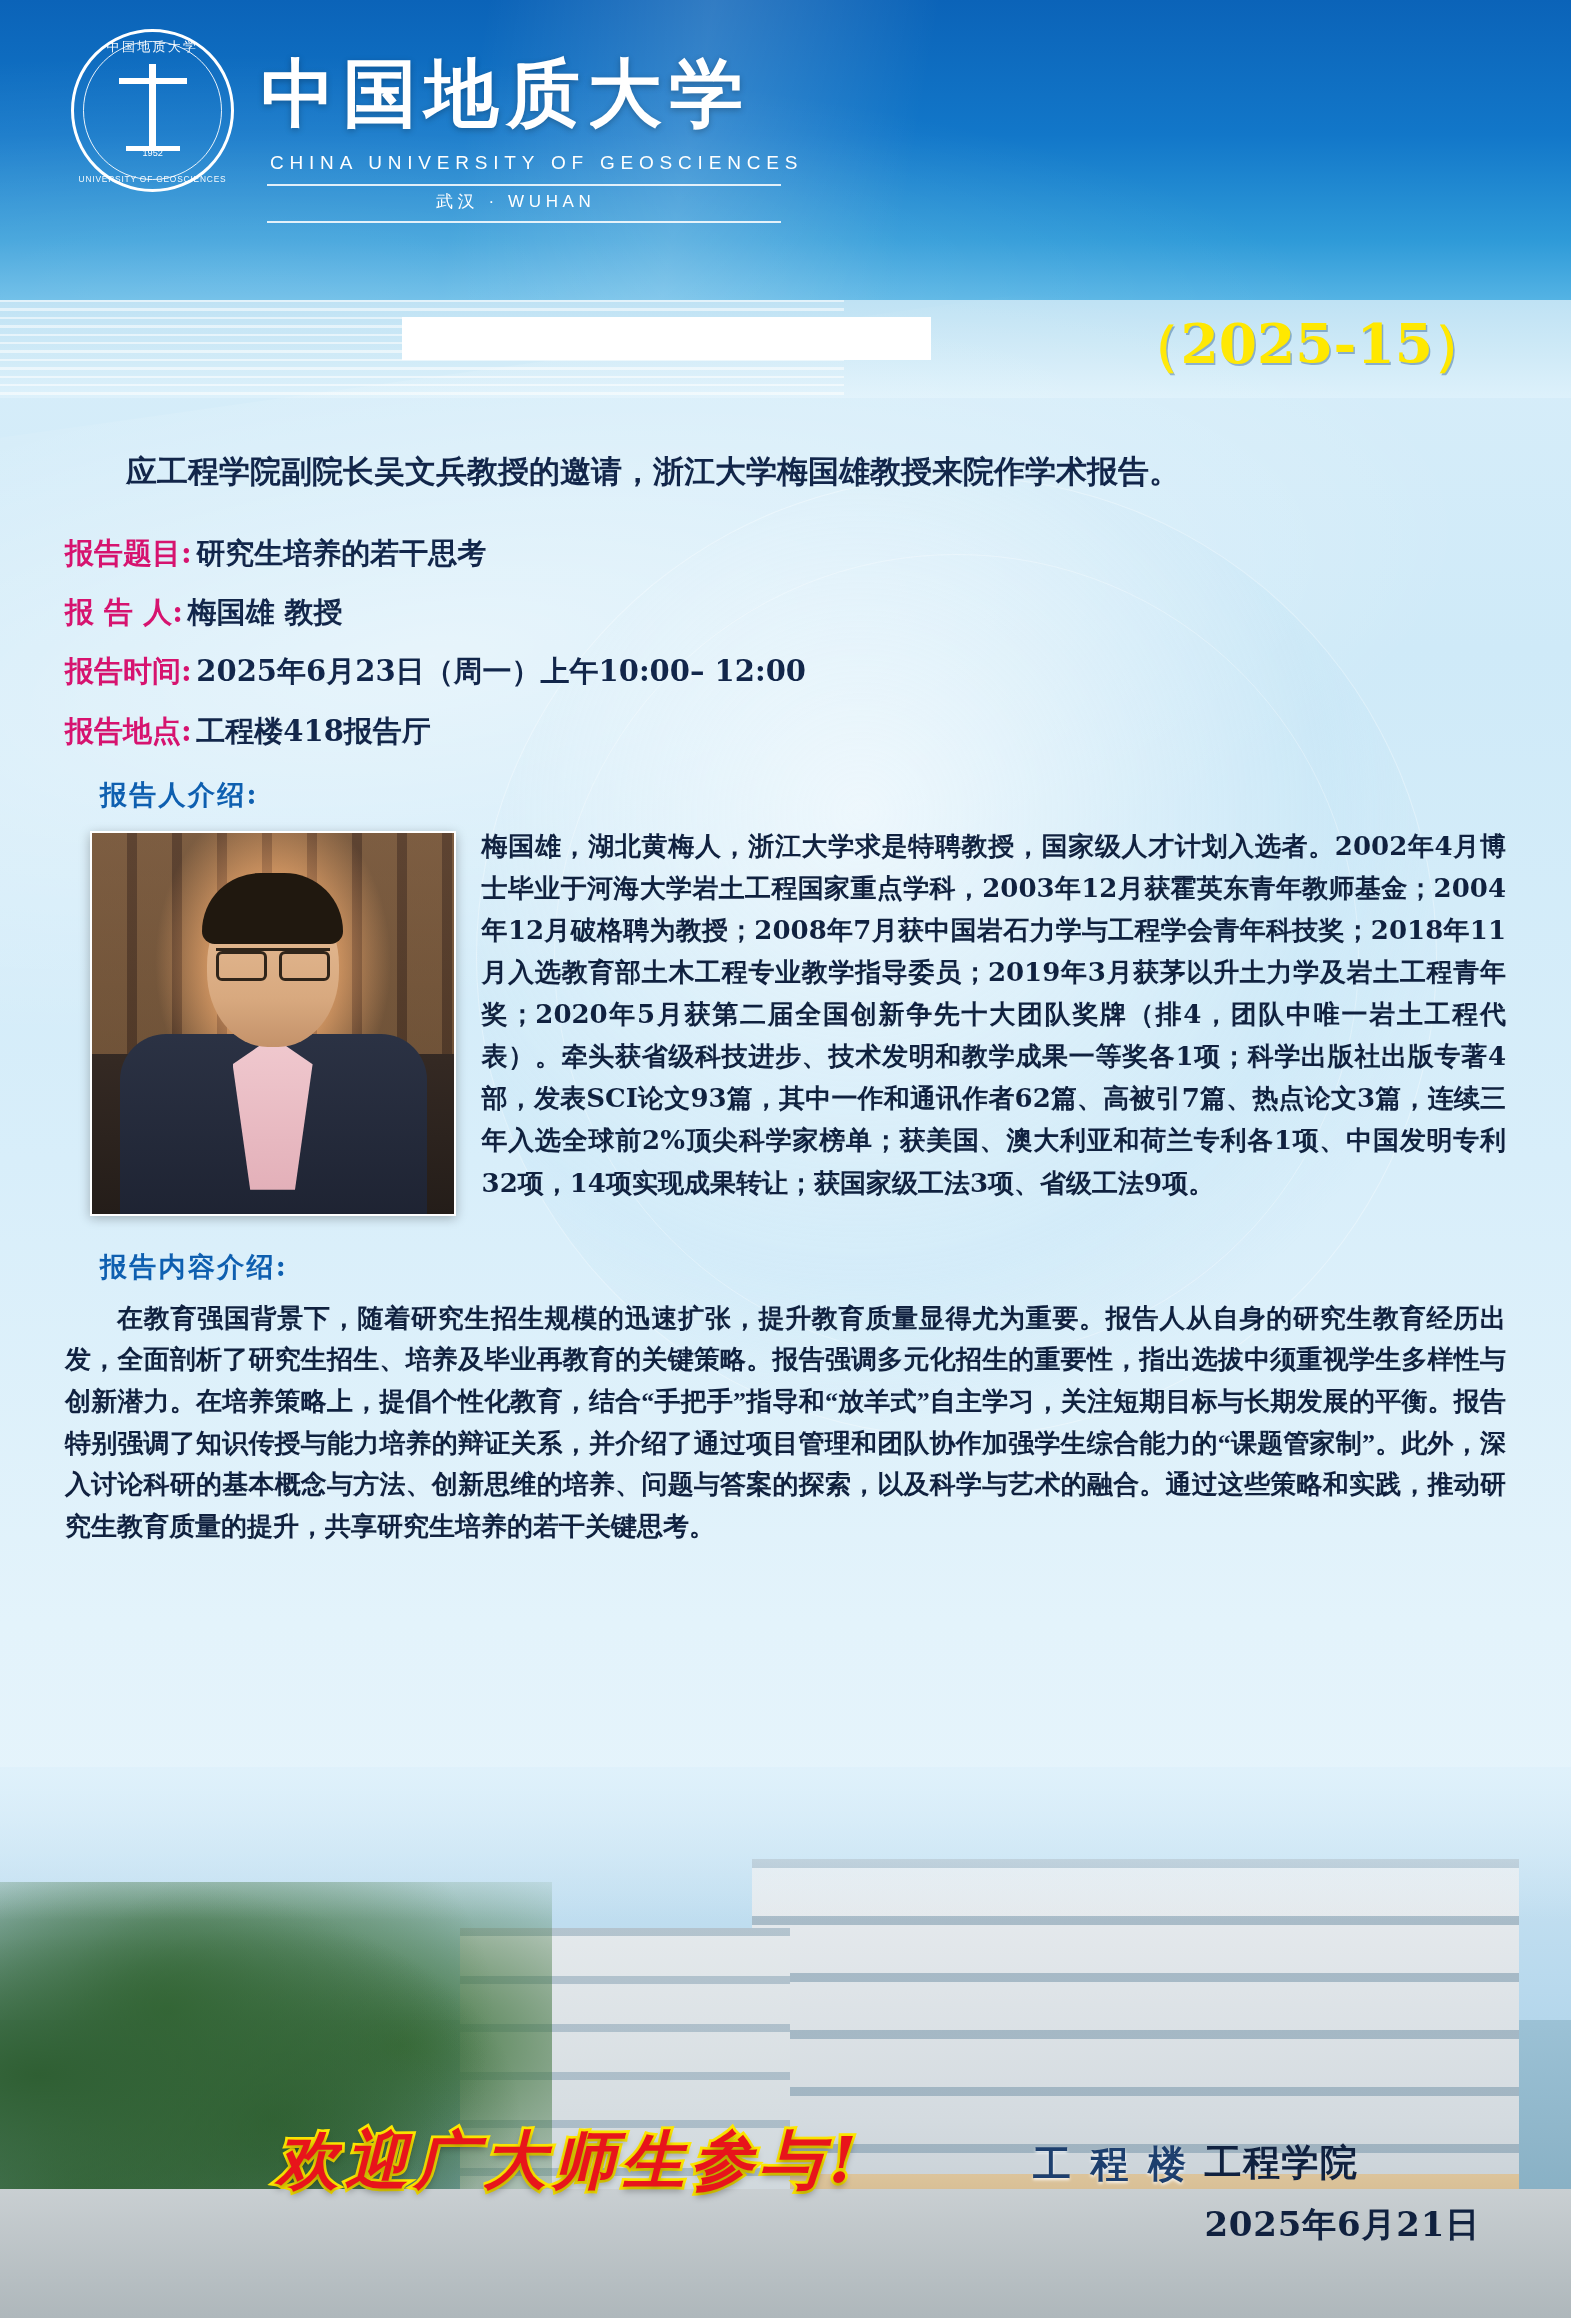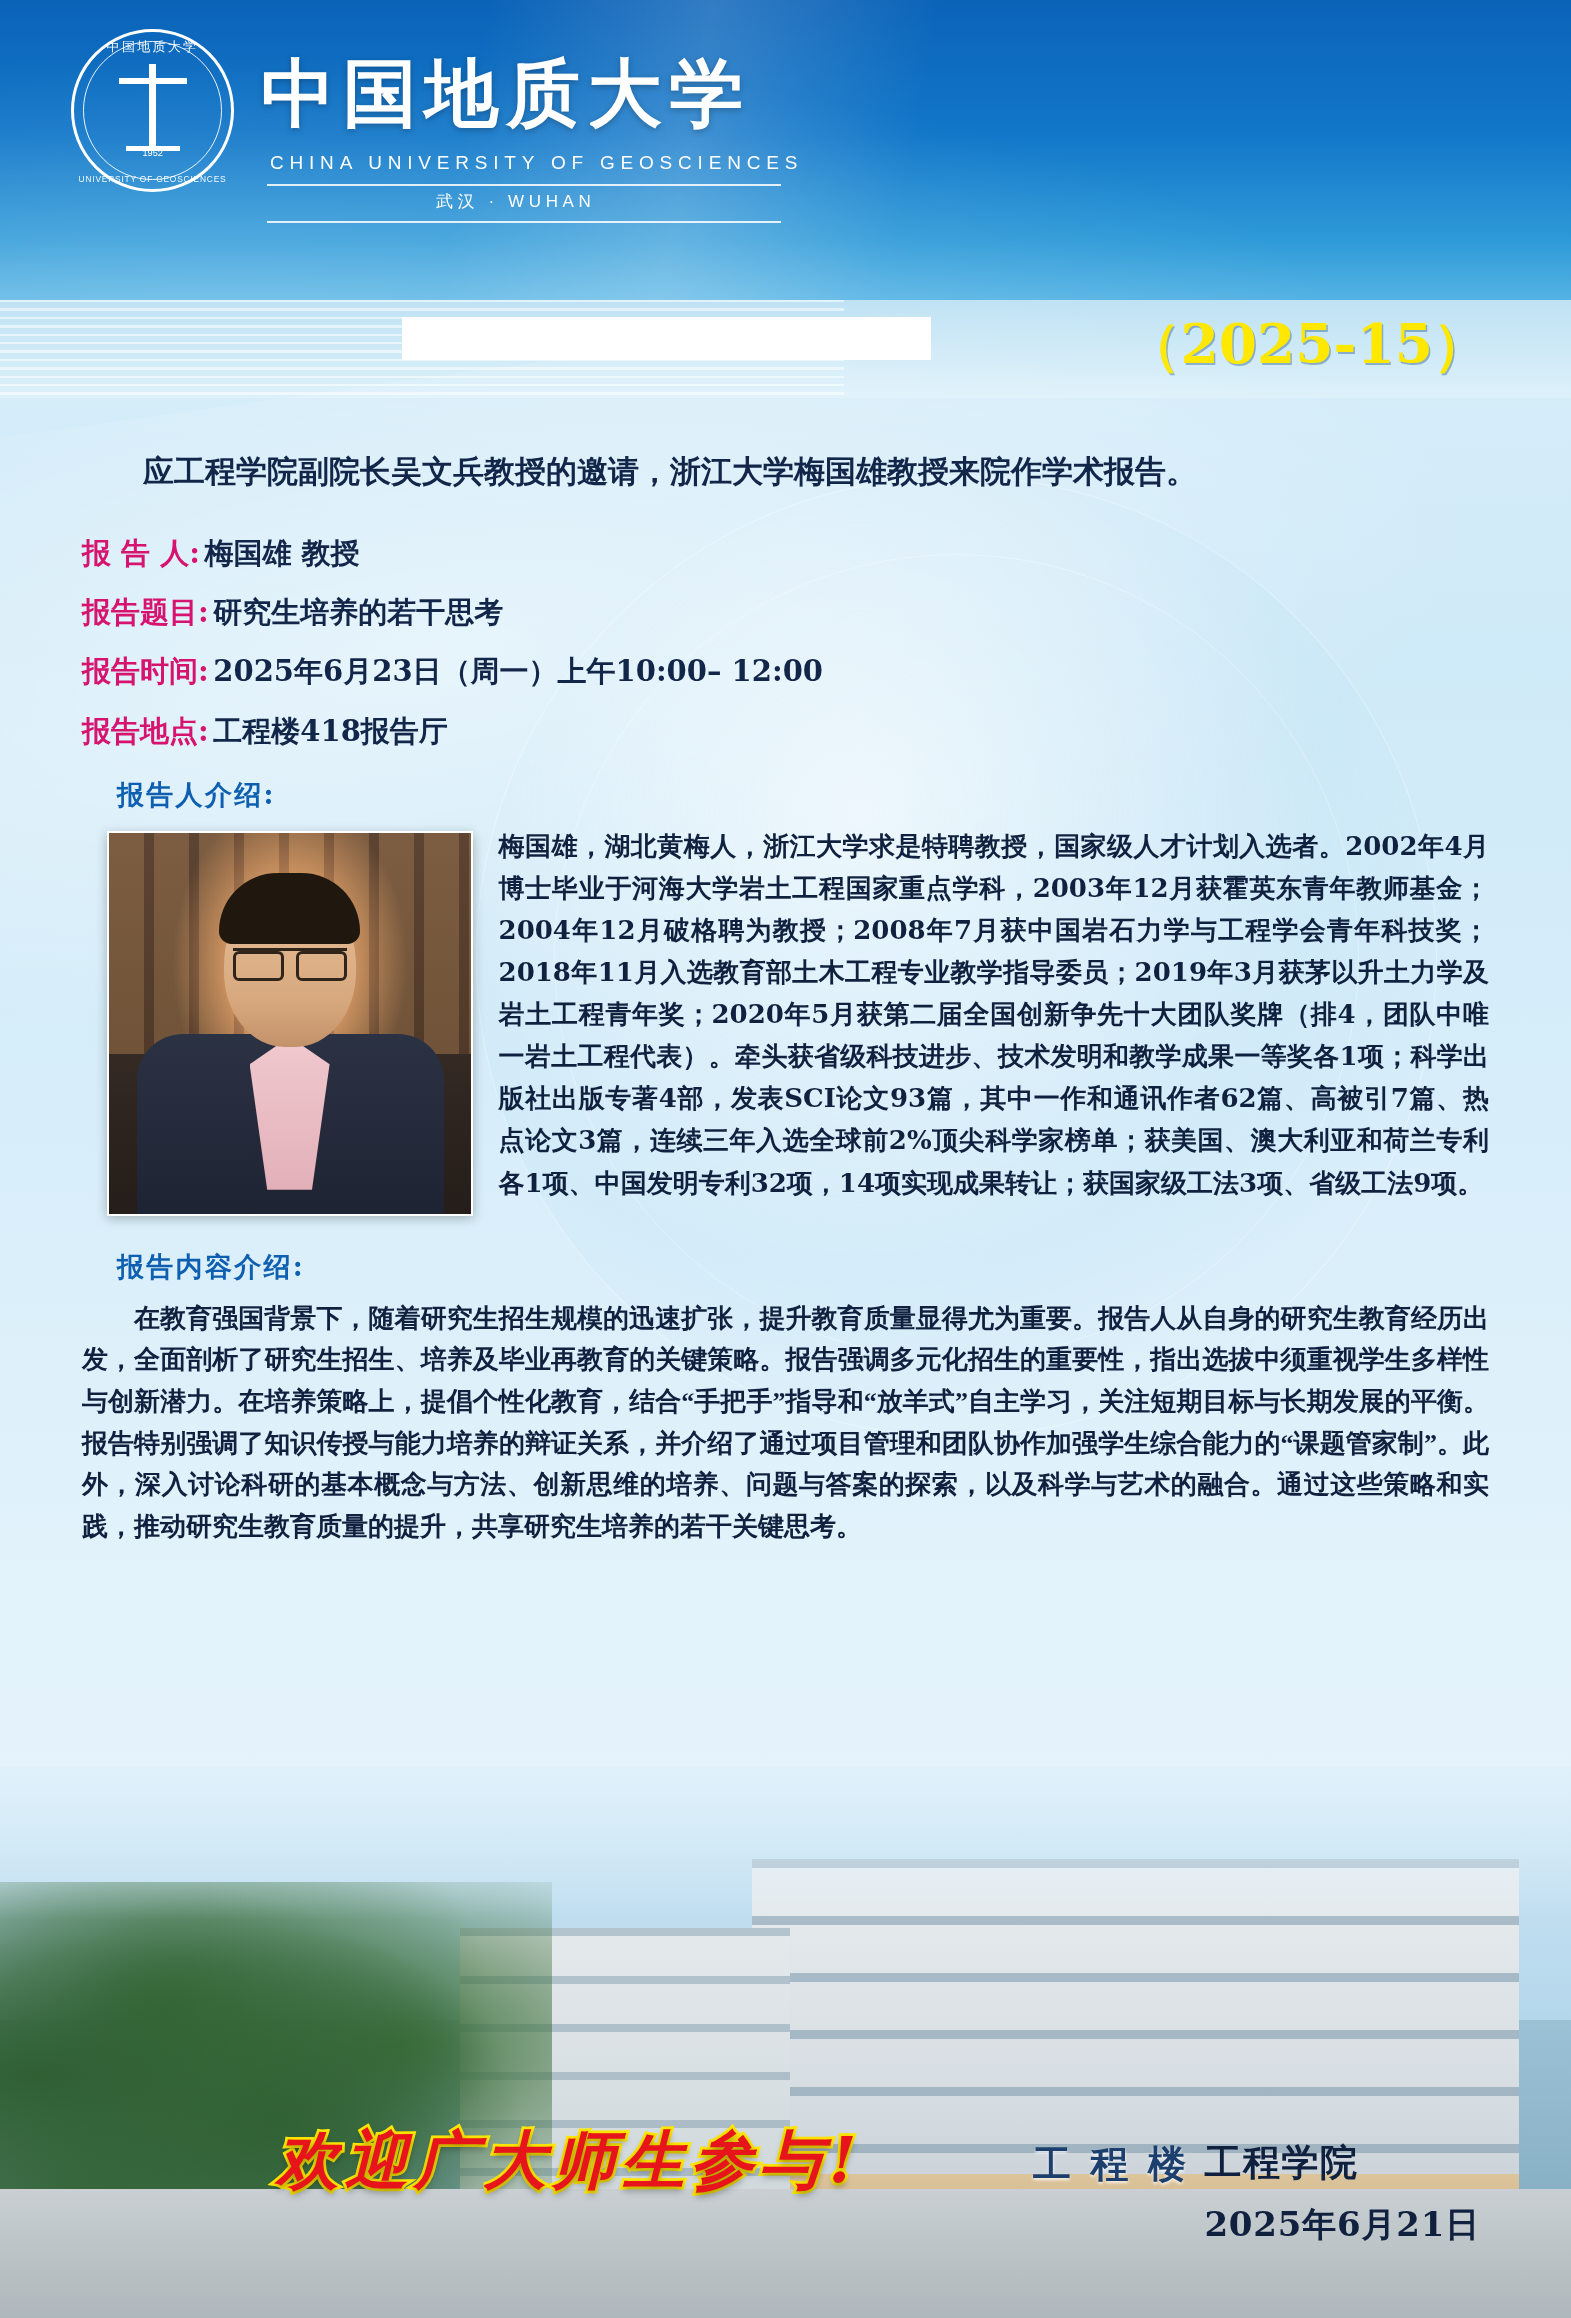--- a/index.html
+++ b/index.html
@@ -232,21 +232,21 @@
     font-weight: bold;
     font-size: 55px;
     color: #ffe800;
     text-shadow: 1.5px 2.3px 0 rgba(0,60,120,0.35);
     white-space: nowrap;
   }
 
   
   .content {
     position: relative;
-    padding: 0 82px;
+    padding: 0 65px;
   }
   .intro {
     margin-top: 48px;
     font-family: "DejaVu Serif", serif;
     font-size: 31px;
     font-weight: bold;
     line-height: 1.65;
     color: #12264a;
     text-indent: 61px;
   }
@@ -561,26 +561,26 @@
 
   <div class="bg-swoosh"></div>
   <div class="bg-globe"></div>
 
   <div class="content">
 
     <p class="intro">应工程学院副院长吴文兵教授的邀请，浙江大学梅国雄教授来院作学术报告。</p>
 
     <div class="meta-list">
       <div class="meta-row">
+        <span class="meta-label">报告题目:</span>
+        <span class="meta-value">研究生培养的若干思考</span>
+      </div>
+      <div class="meta-row">
         <span class="meta-label">报 告 人:</span>
         <span class="meta-value">梅国雄  教授</span>
-      </div>
-      <div class="meta-row">
-        <span class="meta-label">报告题目:</span>
-        <span class="meta-value">研究生培养的若干思考</span>
       </div>
       <div class="meta-row">
         <span class="meta-label">报告时间:</span>
         <span class="meta-value">2025年6月23日（周一）上午10:00– 12:00</span>
       </div>
       <div class="meta-row">
         <span class="meta-label">报告地点:</span>
         <span class="meta-value">工程楼418报告厅</span>
       </div>
     </div>

